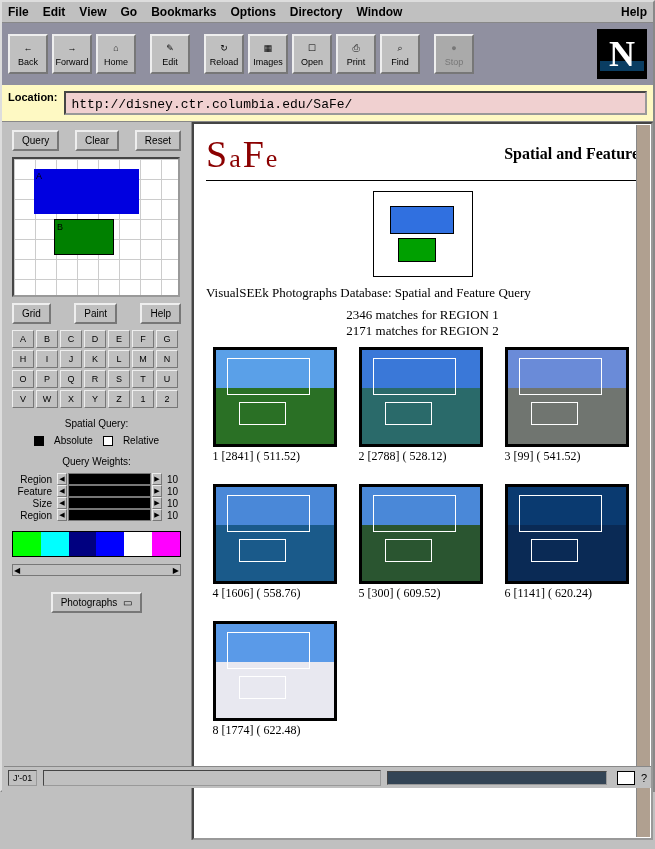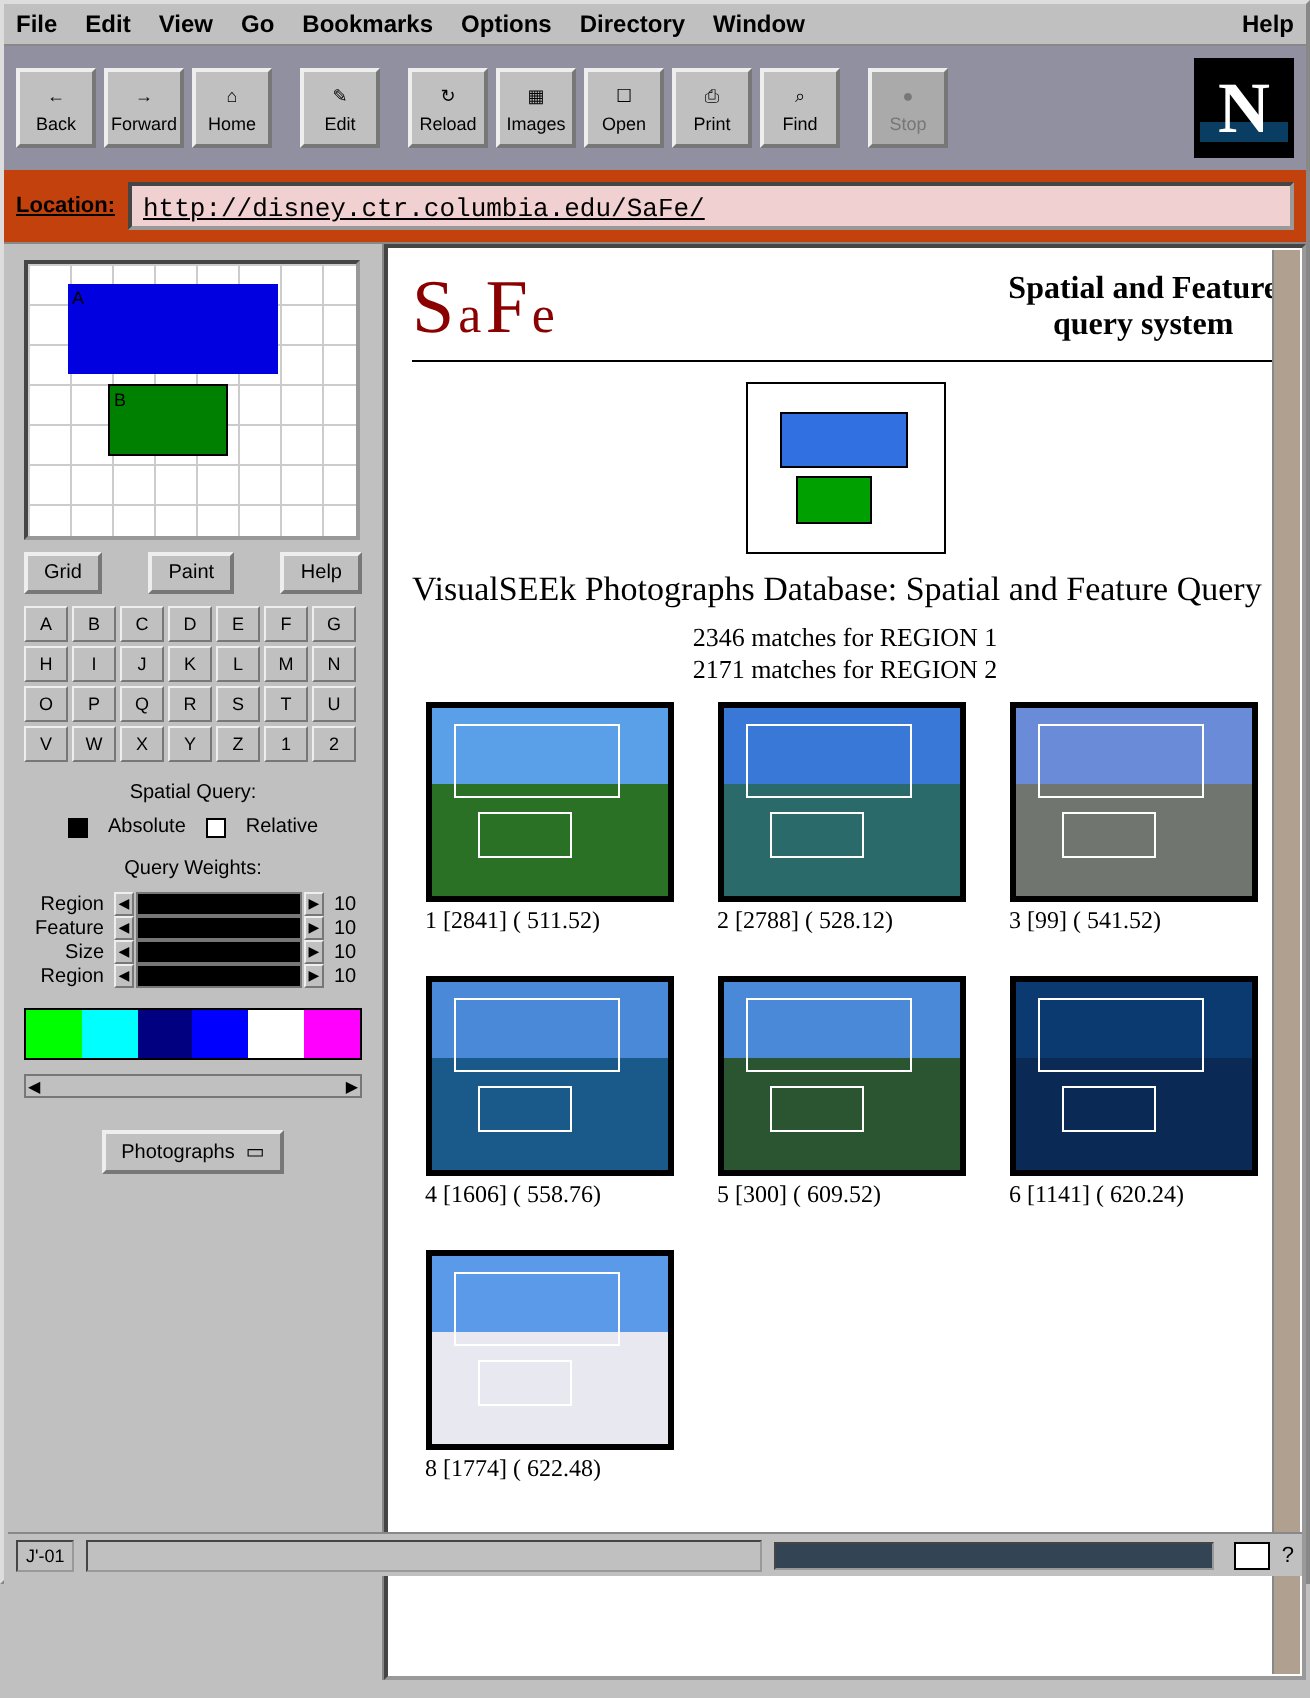--- a/index.html
+++ b/index.html
@@ -8,21 +8,21 @@
 .menubar { background: #c0c0c0; padding: 3px 6px; display: flex; gap: 14px; border-bottom: 1px solid #888; font-size: 12px; font-weight: bold; }
 .menubar .spacer { flex: 1; }
 .menubar span { cursor: default; }
 .toolbar { background: #9090a0; padding: 6px; display: flex; gap: 4px; align-items: center; }
 .tool-btn { width: 40px; height: 40px; background: #c0c0c0; border: 2px solid; border-color: #eee #777 #777 #eee; display: flex; flex-direction: column; align-items: center; justify-content: center; font-size: 9px; cursor: pointer; gap: 2px; }
 .tool-btn.disabled { background: #aaa; color: #777; }
 .tool-icon { width: 16px; height: 14px; display: flex; align-items: center; justify-content: center; }
 .logo-box { width: 50px; height: 50px; background: #000; margin-left: auto; display: flex; align-items: center; justify-content: center; color: #fff; font-family: "Times New Roman", serif; font-size: 36px; font-weight: bold; position: relative; }
 .logo-box::before { content:""; position: absolute; left: 3px; bottom: 8px; right: 3px; height: 10px; background: #0a3d62; }
 .logo-box span { position: relative; z-index: 1; }
-.locbar { background: #c2410c; padding: 6px; display: flex; align-items: center; gap: 6px; border-bottom: 1px solid #888; text-decoration: underline; }
+.locbar { background: #fef9c3; padding: 6px; display: flex; align-items: flex-start; gap: 6px; border-bottom: 1px solid #888; }
 .locbar label { font-size: 11px; font-weight: bold; }
 .locbar .loc-input { flex: 1; background: #f0d0d0; border: 2px inset #999; padding: 4px 6px; font-family: "Courier New", monospace; font-size: 13px; height: 24px; }
 .main { display: flex; height: 718px; }
 .sidebar { width: 190px; background: #c0c0c0; padding: 8px 10px; display: flex; flex-direction: column; gap: 6px; font-size: 10px; border-right: 1px solid #888; }
 .btn { background: #c0c0c0; border: 2px solid; border-color: #eee #777 #777 #eee; padding: 3px 8px; font-size: 10px; cursor: pointer; }
 .btn-row { display: flex; gap: 10px; justify-content: space-between; }
 .grid-canvas { width: 168px; height: 140px; background: #fff; border: 2px inset #999; position: relative; }
 .gridlines { position: absolute; inset: 0; background-image: linear-gradient(#ccc 1px, transparent 1px), linear-gradient(90deg, #ccc 1px, transparent 1px); background-size: 21px 20px; }
 .region-a { position: absolute; left: 20px; top: 10px; width: 105px; height: 45px; background: #0000e0; color: #000; font-size: 9px; padding: 2px; }
 .region-b { position: absolute; left: 40px; top: 60px; width: 60px; height: 36px; background: #008000; color: #000; font-size: 9px; padding: 2px; border: 1px solid #000; }
@@ -44,21 +44,21 @@
 .color-indicator { height: 12px; background: #c0c0c0; border: 1px solid #777; display: flex; justify-content: space-between; align-items: center; font-size: 8px; padding: 0 1px; margin-top: 1px; }
 .photo-select { align-self: center; margin-top: 10px; }
 .content { flex: 1; background: #fff; border: 2px inset #999; overflow-y: auto; padding: 8px 12px; position: relative; }
 .header-row { display: flex; align-items: center; justify-content: space-between; border-bottom: 1px solid #000; padding-bottom: 4px; }
 .safe-logo { font-family: "Times New Roman", serif; font-size: 38px; color: #8b0000; letter-spacing: 2px; }
 .safe-logo .lc { font-size: 26px; }
 .header-title { font-family: "Times New Roman", serif; font-size: 16px; font-weight: bold; text-align: center; }
 .key-box { width: 100px; height: 86px; border: 1px solid #000; margin: 10px auto 8px; position: relative; background: #fff; }
 .key-a { position: absolute; left: 16px; top: 14px; width: 64px; height: 28px; background: #3070e0; border: 1px solid #000; }
 .key-b { position: absolute; left: 24px; top: 46px; width: 38px; height: 24px; background: #00a000; border: 1px solid #000; }
-.db-title { font-family: "Times New Roman", serif; font-size: 17px; text-align: left; margin: 6px 0; }
+.db-title { font-family: "Times New Roman", serif; font-size: 13px; text-align: left; margin: 6px 0; }
 .matches { font-family: "Times New Roman", serif; font-size: 13px; text-align: center; }
 .results { display: grid; grid-template-columns: repeat(3, 128px); gap: 20px 18px; margin-top: 8px; justify-content: center; }
 .result { }
 .thumb { width: 124px; height: 100px; border: 3px solid #000; position: relative; overflow: hidden; }
 .thumb .sky { position: absolute; left: 0; right: 0; top: 0; height: 40%; }
 .thumb .ground { position: absolute; left: 0; right: 0; bottom: 0; height: 60%; }
 .thumb .overlay { position: absolute; border: 1px solid #fff; }
 .caption { font-family: "Times New Roman", serif; font-size: 12px; margin-top: 2px; }
 .scrollbar-v { position: absolute; right: 1px; top: 1px; bottom: 1px; width: 14px; background: #b0a090; border-left: 1px solid #888; }
 .statusbar { position: absolute; left: 2px; right: 2px; bottom: 2px; height: 22px; background: #c0c0c0; border-top: 1px solid #888; display: flex; align-items: center; padding: 0 4px; gap: 6px; }
@@ -132,20 +132,25 @@
       </div>
   </div>
 
   <div class="locbar">
     <label>Location:</label>
     <div class="loc-input">http://disney.ctr.columbia.edu/SaFe/</div>
   </div>
 
   <div class="main">
     <div class="sidebar">
+      <div class="btn-row" id="top-btns">
+          <button class="btn">Query</button>
+          <button class="btn">Clear</button>
+          <button class="btn">Reset</button>
+        </div>
       <div class="grid-canvas">
         <div class="gridlines"></div>
         <div class="region-a">A</div>
         <div class="region-b">B</div>
       </div>
       <div class="btn-row" id="mid-btns">
           <button class="btn">Grid</button>
           <button class="btn">Paint</button>
           <button class="btn">Help</button>
         </div>
@@ -238,21 +243,20 @@
         </div>
 
       <button class="btn photo-select"><span>Photographs</span> &nbsp;▭</button>
     </div>
 
     <div class="content">
       <div class="header-row">
         <div class="safe-logo">S<span class="lc">a</span>F<span class="lc">e</span></div>
         <div class="header-title">
           <div>Spatial and  Feature</div>
-          <div>query system</div>
         </div>
       </div>
       <div class="key-box">
         <div class="key-a"></div>
         <div class="key-b"></div>
       </div>
       <div class="db-title">VisualSEEk Photographs Database: Spatial and Feature Query</div>
       <div class="matches">2346 matches for REGION 1</div>
       <div class="matches">2171 matches for REGION 2</div>
       <div class="results" id="results">

